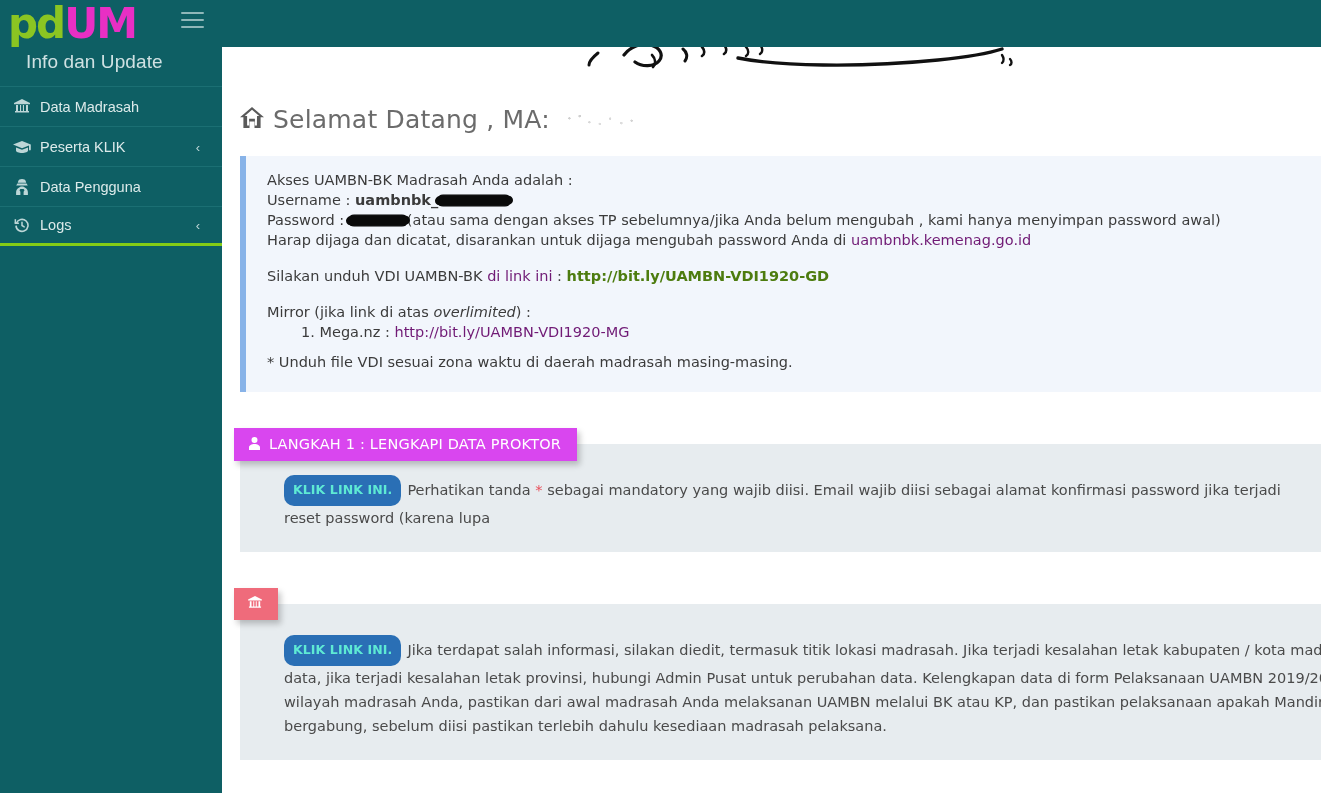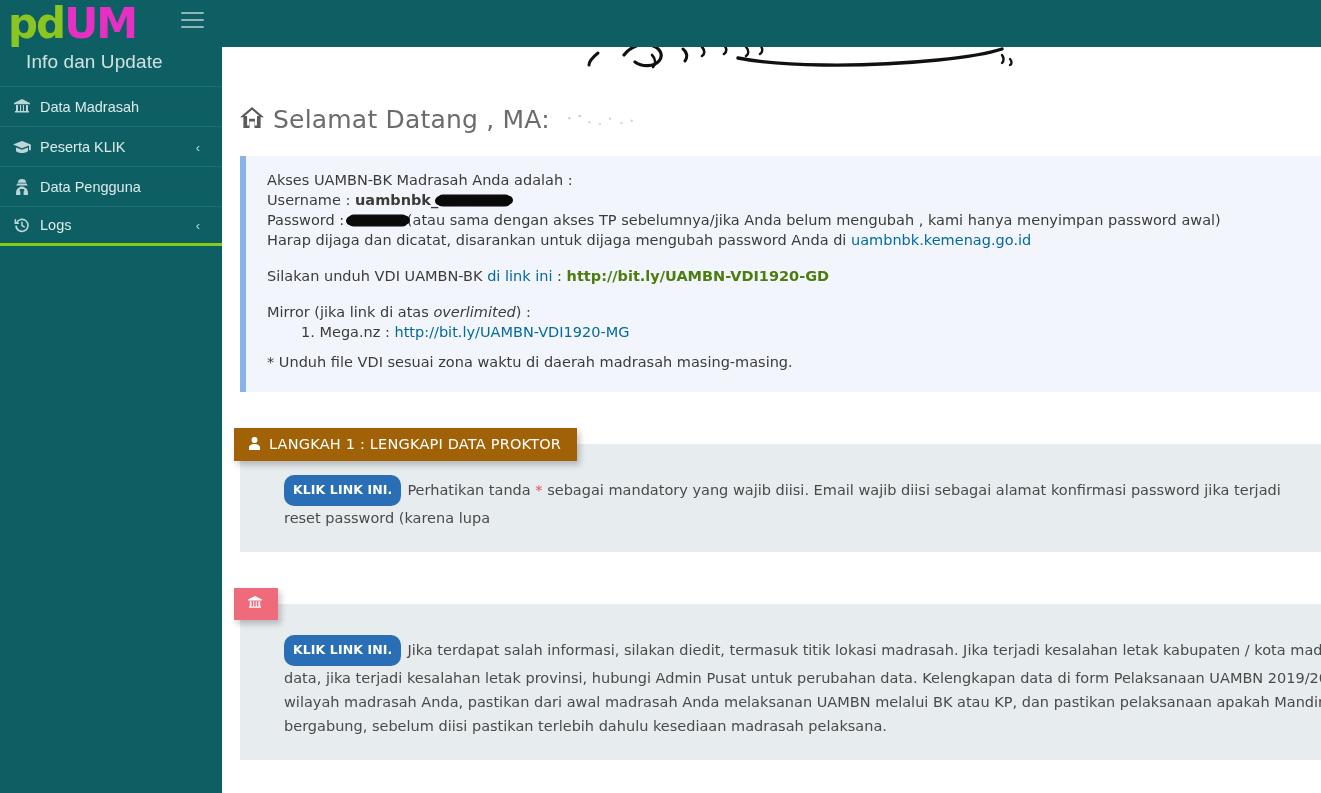--- a/index.html
+++ b/index.html
@@ -133,21 +133,21 @@
     background: #f2f6fc;
     border-left: 6px solid #88b3e8;
     padding: 14px 18px 20px 21px;
     font-size: 14.5px;
     line-height: 20px;
     color: #3b3b3b;
     font-family: "DejaVu Sans", sans-serif;
   }
   .alert-info .ln { white-space: nowrap; }
   .alert-info b { font-weight: 700; }
-  .alert-info a { color: #0369a1; text-decoration: none; }
+  .alert-info a { color: #701a75; text-decoration: none; }
   .alert-info a.bold-link { color: #4d7c0f; font-weight: 700; }
   .alert-info .gap { height: 16px; }
   .alert-info .indent { padding-left: 34px; }
   .alert-info i { font-style: italic; }
 
   .redact {
     display: inline-block;
     height: 11px;
     vertical-align: -1px;
     border-radius: 5px/4px;
@@ -181,27 +181,27 @@
     padding: 8px 16px 9px 14px;
     font-size: 14.5px;
     letter-spacing: .2px;
     font-family: "DejaVu Sans", sans-serif;
     box-shadow: 3px 4px 6px rgba(0,0,0,.22);
     z-index: 5;
     white-space: nowrap;
     cursor: pointer;
   }
   .step-badge .bico { font-size: 14px; line-height: 1; }
-  .badge-teal   { background: #a16207; color: #ffffff; }
+  .badge-teal   { background: #d946ef; color: #ffffff; }
   .badge-red    { background: #ef6b7b; color: #ffffff; }
 
   .klik {
     display: inline-block;
     background: #2a6fb5;
-    color: #ffffff;
+    color: #5eead4;
     font-size: 12.5px;
     font-weight: 700;
     letter-spacing: .1px;
     border-radius: 10px;
     padding: 3px 9px 4px 9px;
     margin-right: 6px;
     vertical-align: 1px;
     cursor: pointer;
     font-family: "DejaVu Sans", sans-serif;
   }

